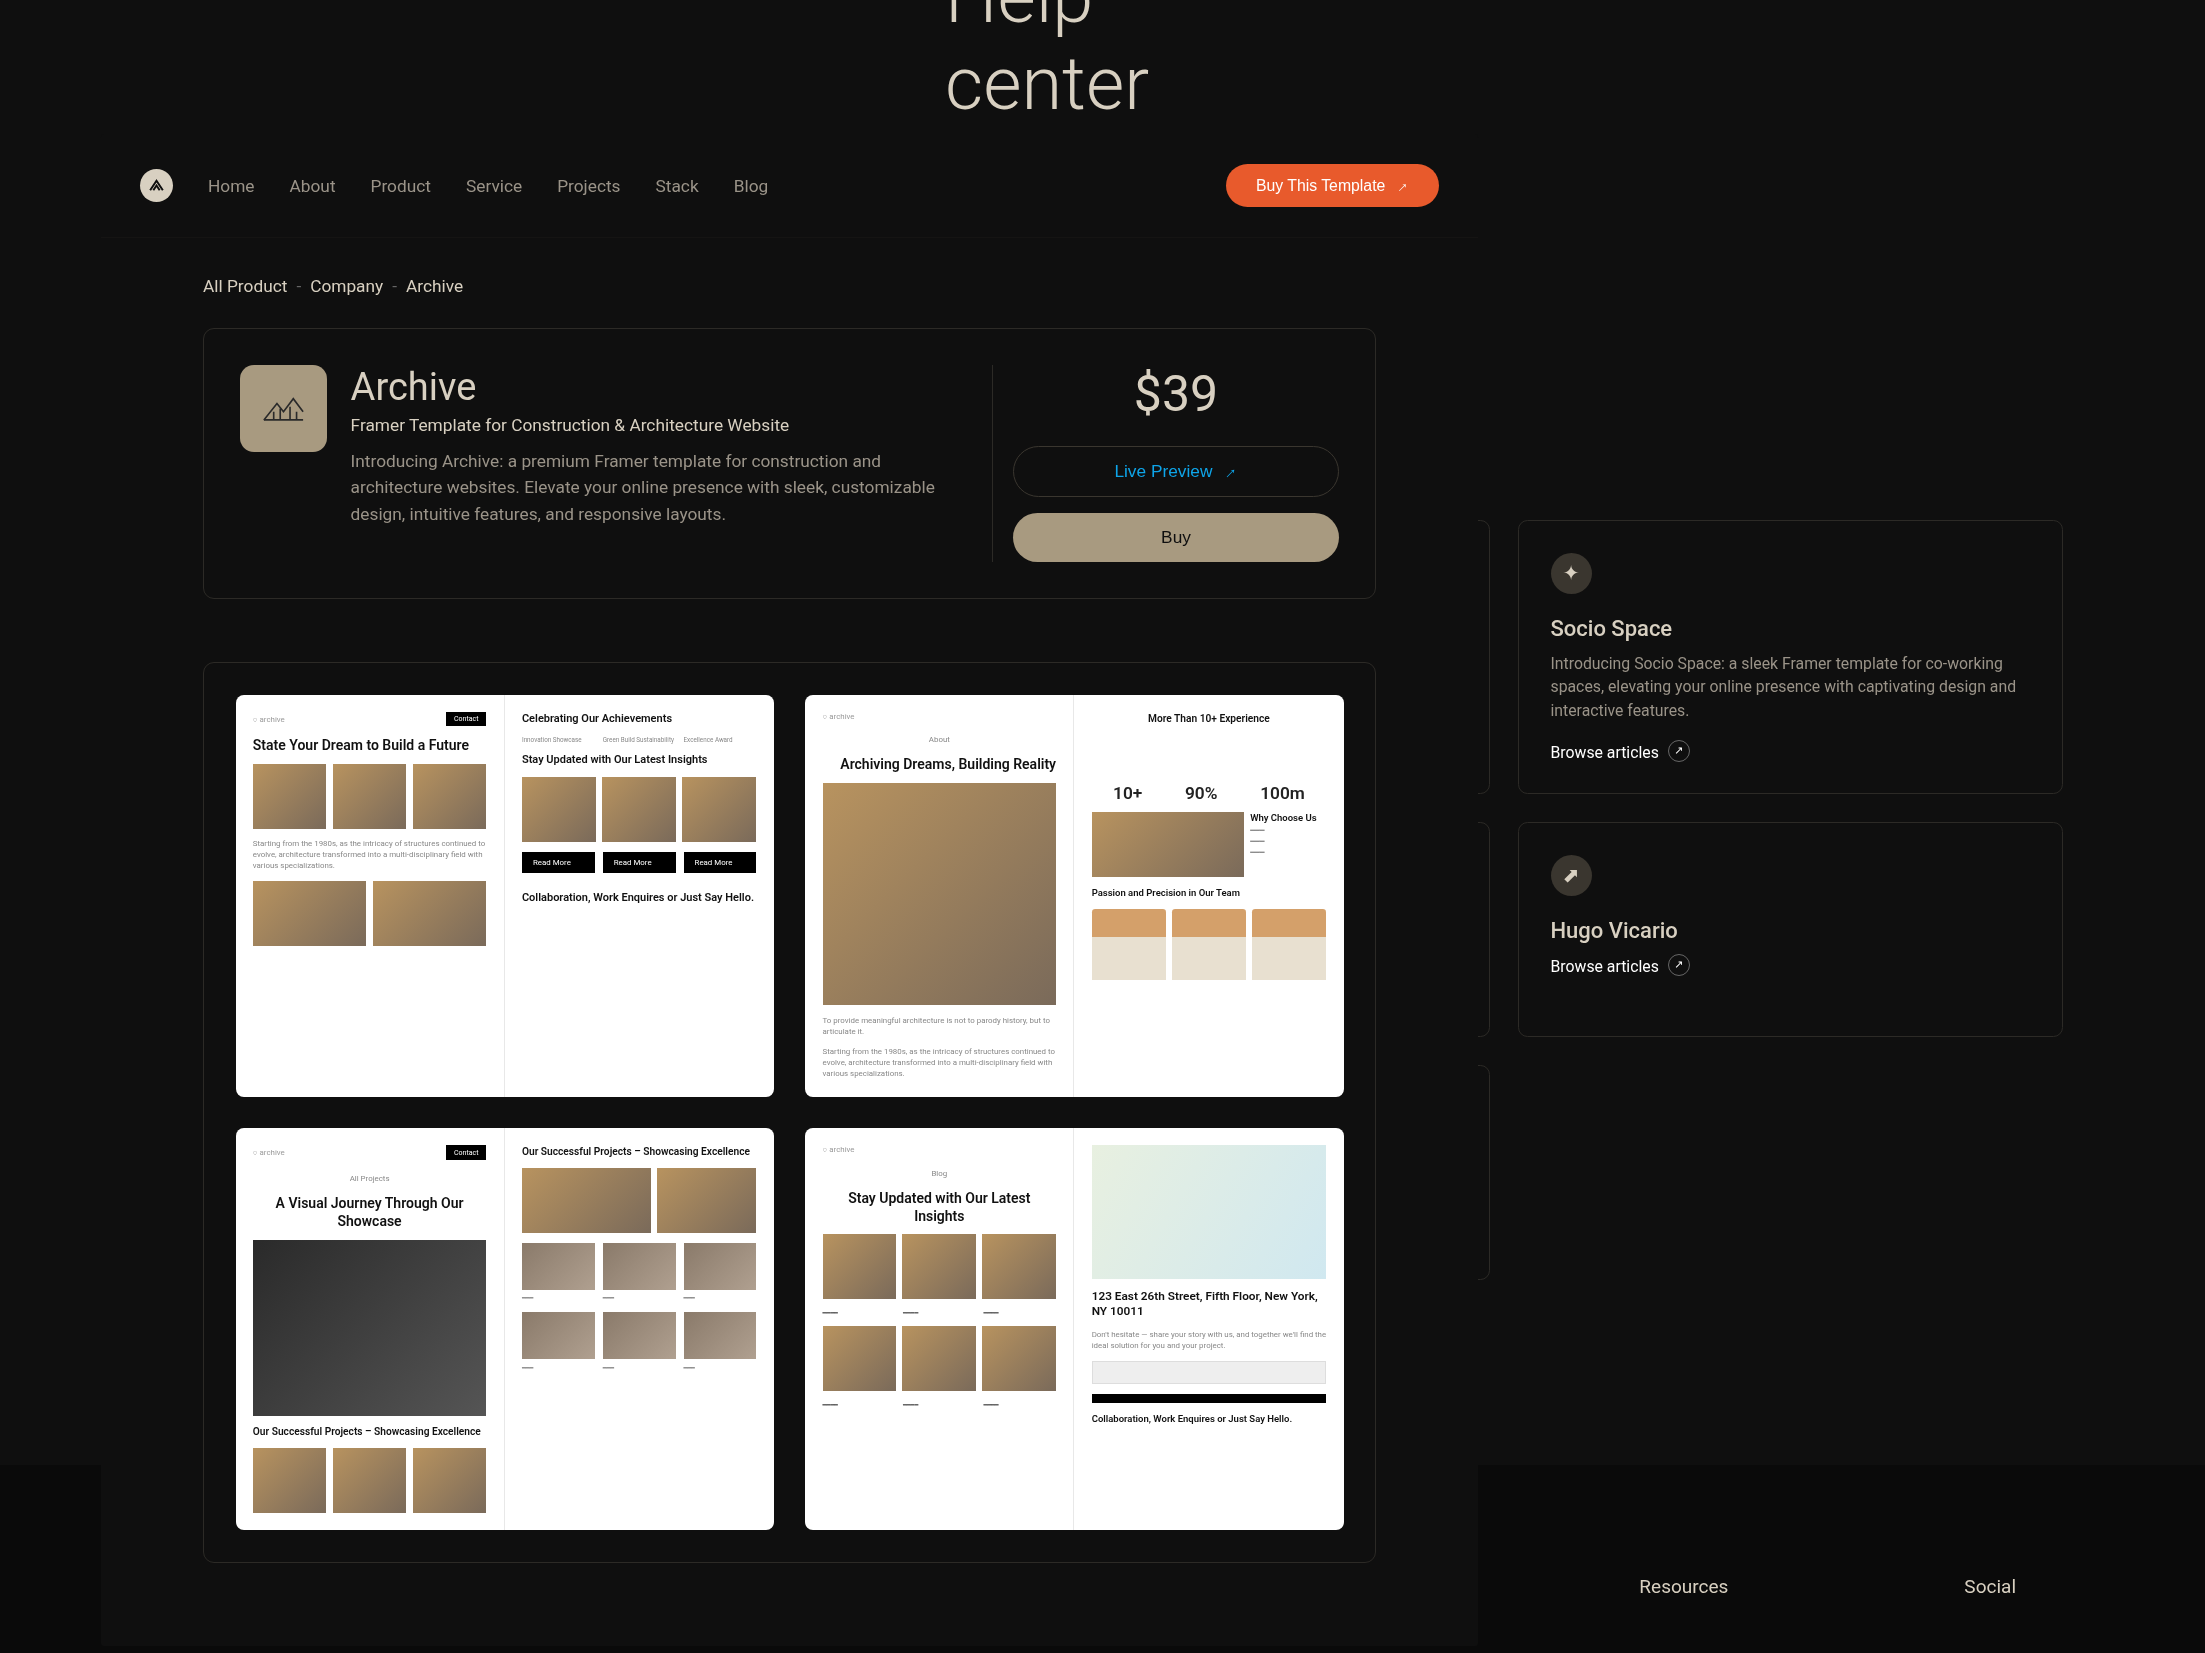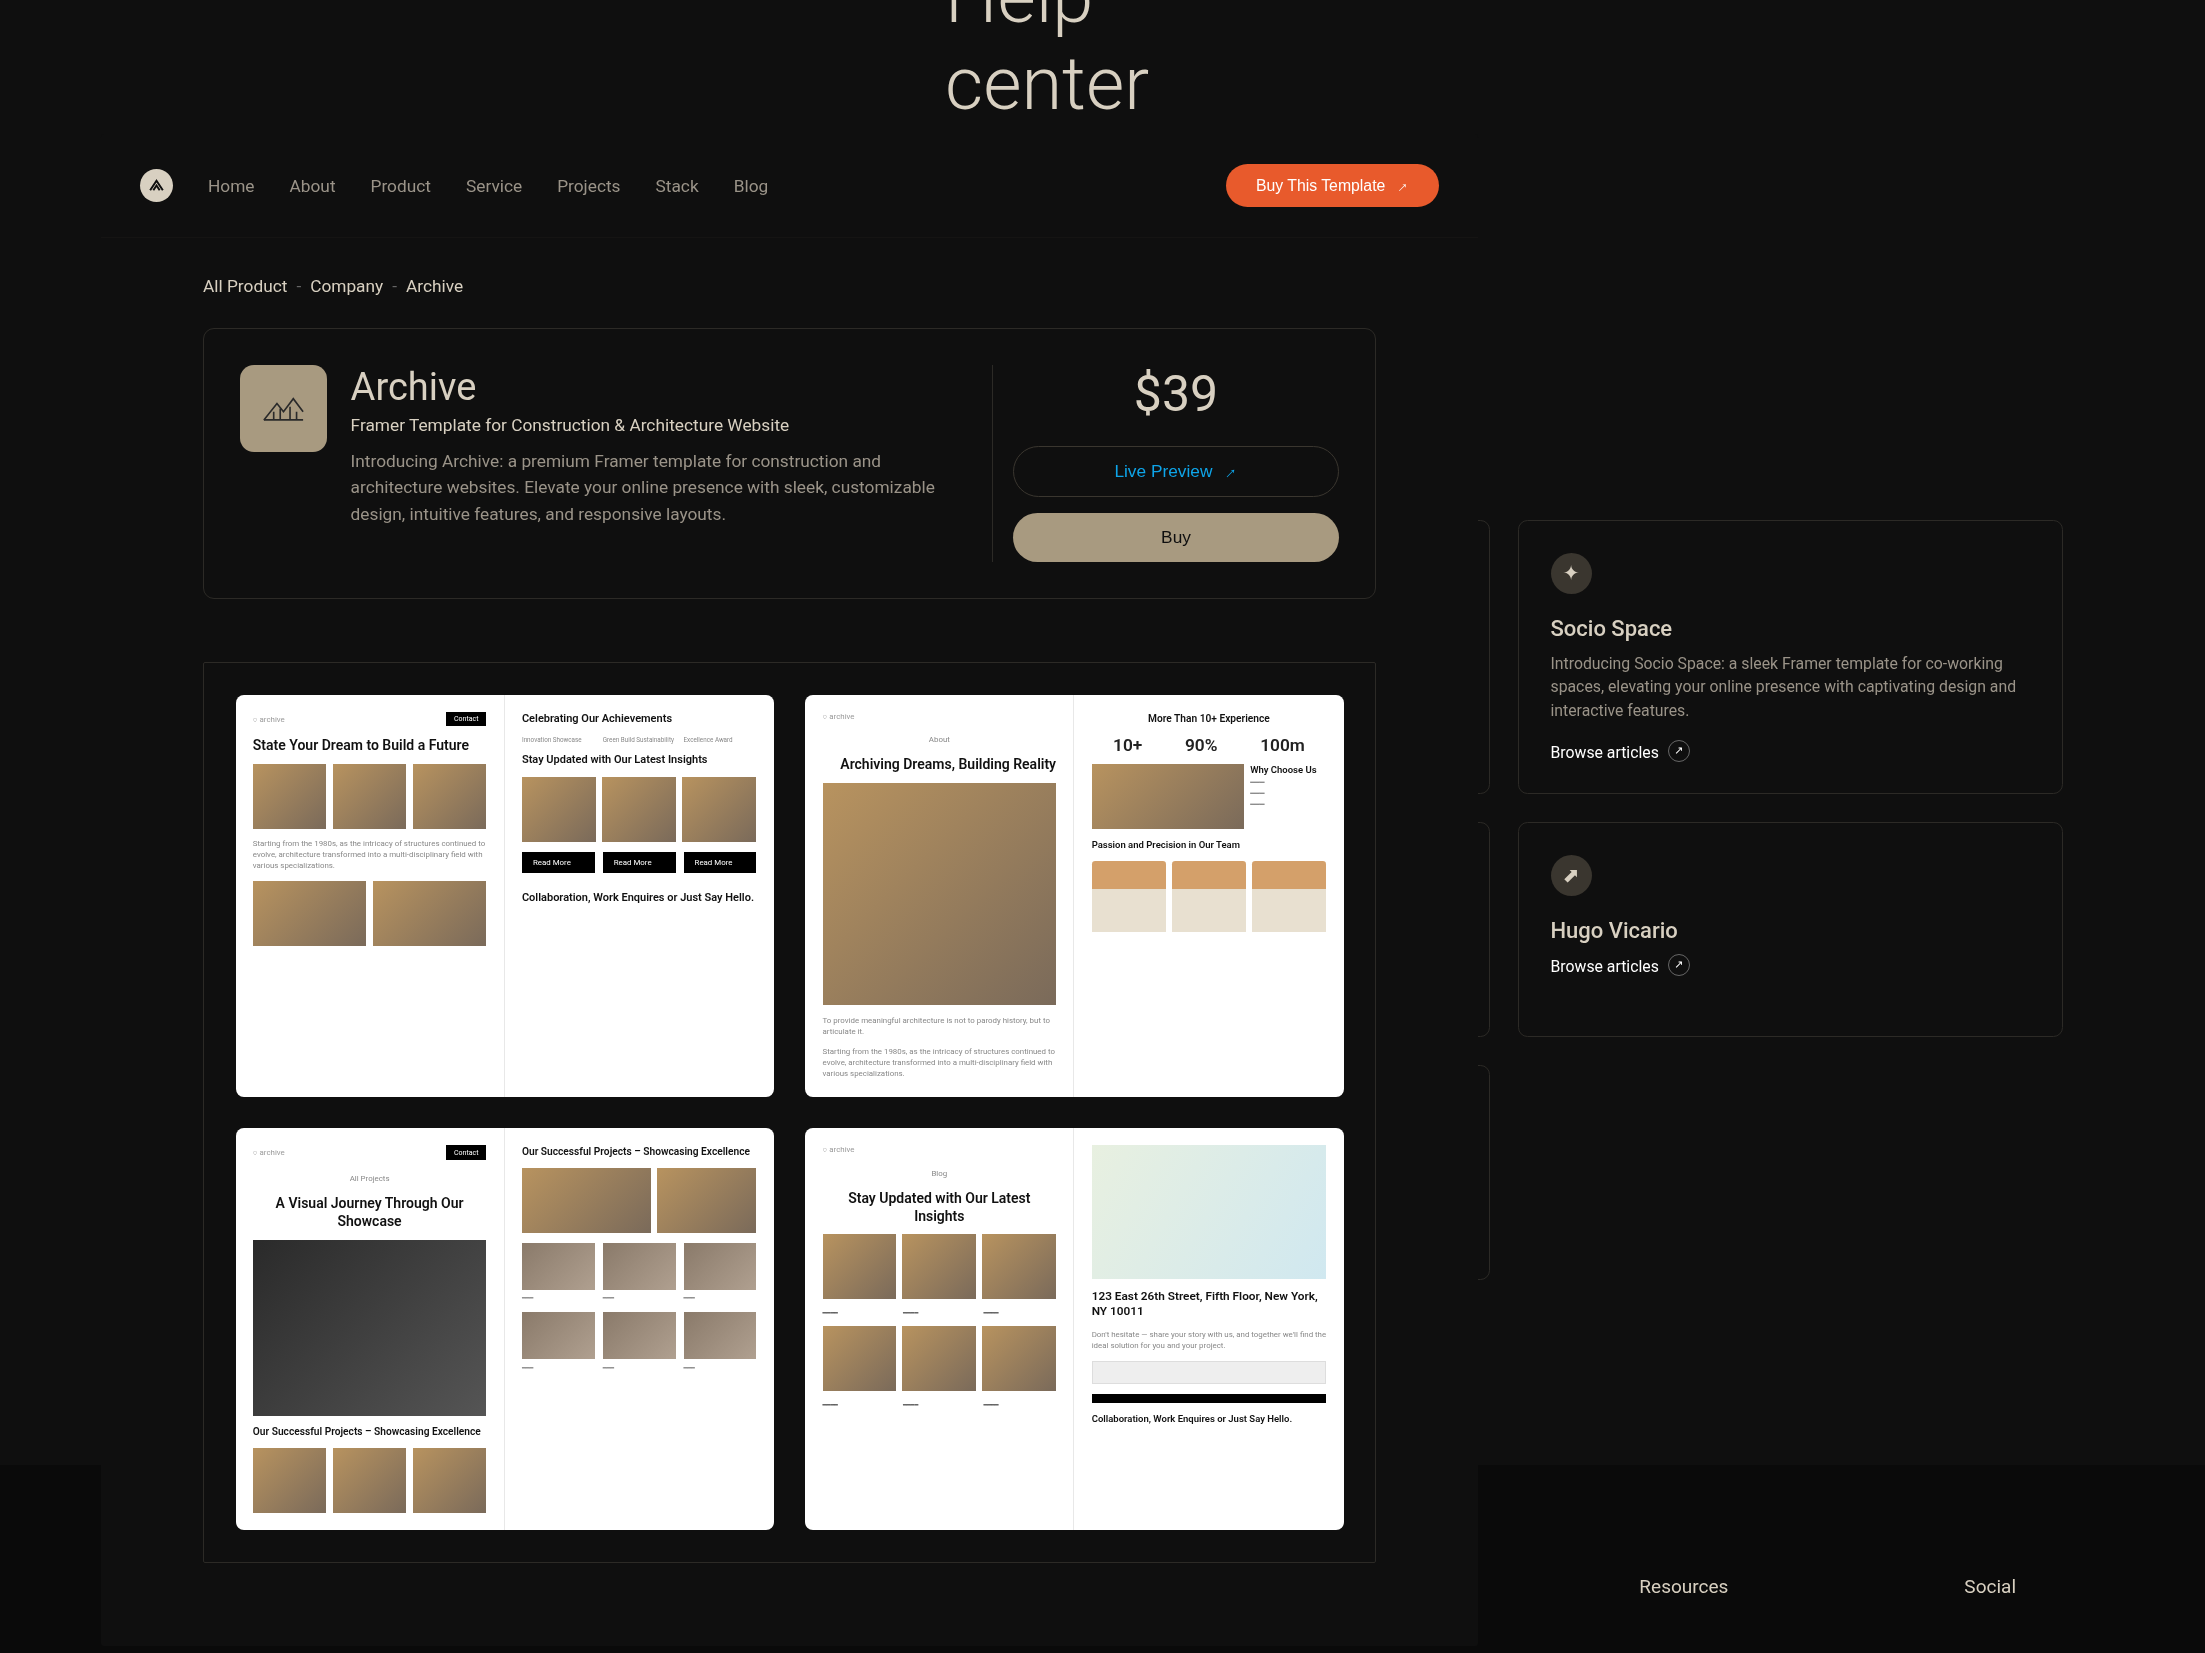--- a/index.html
+++ b/index.html
@@ -153,21 +153,21 @@
   font-size: 17.3px;
   border: none;
   display: flex; align-items: center; justify-content: center; gap: 7.9px;
 }
 .fg-btn.outline { background: transparent; border: 0.8px solid #3a362f; color: #0ea5e9; }
 .fg-btn.solid { background: #a89a80; color: #0f0f0f; }
 
 .fg-gallery {
   margin: 63px 102px 0;
   border: 0.8px solid #2c2a26;
-  border-radius: 2px;
+  border-radius: 11px;
   padding: 31.5px;
   display: grid;
   grid-template-columns: 1fr 1fr;
   gap: 31.5px;
 }
 .shot {
   background: #fff;
   border-radius: 7.9px;
   height: 402px;
   display: grid;
@@ -185,21 +185,21 @@
 .shot .half:last-child { border-right: none; }
 .shot .hdr { display: flex; justify-content: space-between; align-items: center; font-size: 7.9px; color: #999; }
 .shot .hdr .btn { background: #000; color: #fff; padding: 3.2px 7.9px; font-size: 7px; }
 .shot h4 { font-size: 14px; font-weight: 600; color: #111; line-height: 1.3; }
 .shot .sml { font-size: 7.9px; color: #888; line-height: 1.4; }
 .shot .imgrow { display: flex; gap: 6.3px; }
 .shot .img { flex: 1; background: linear-gradient(135deg, #b8935f, #7a6a5a); height: 65px; }
 .shot .img.tall { height: 118px; }
 .shot .img.wide { height: 95px; }
 .shot .stats { display: flex; justify-content: space-around; text-align: center; }
-.shot .stat .n { font-size: 17.3px; font-weight: 600; }
+.shot .stat .n { font-size: 17.3px; font-weight: 600; margin-top: 48px; }
 .shot .person { flex: 1; height: 71px; background: linear-gradient(to bottom, #d4a06a 40%, #e8e0d0 40%); border-radius: 3.2px 3.2px 0 0; }
 .shot .map { height: 134px; background: linear-gradient(120deg, #e8f0e0, #d0e8f0); }
 .shot .blk { background: #000; color: #fff; padding: 6.3px 11px; font-size: 7.9px; display: inline-block; }
 .shot .cols3 { display: grid; grid-template-columns: repeat(3, 1fr); gap: 7.9px; }
 .shot .card3 .im { height: 47px; background: linear-gradient(135deg, #8a7a6a, #b0a090); margin-bottom: 4.7px; }
 .shot .card3 .tx { font-size: 6.3px; color: #666; line-height: 1.3; }
 
 .arrow-ne { display: inline-block; transform: rotate(-45deg); }
 </style>
 </head>

